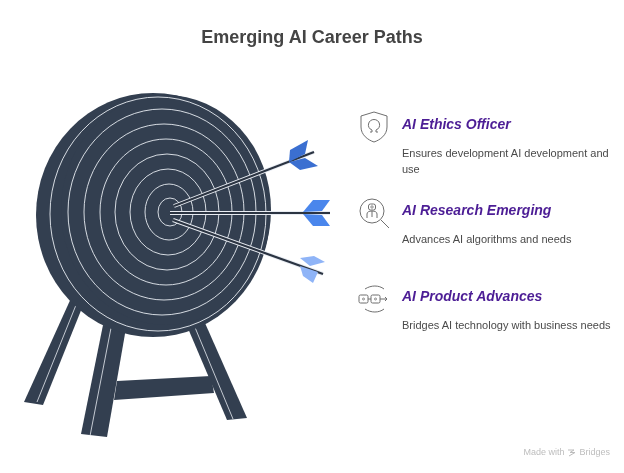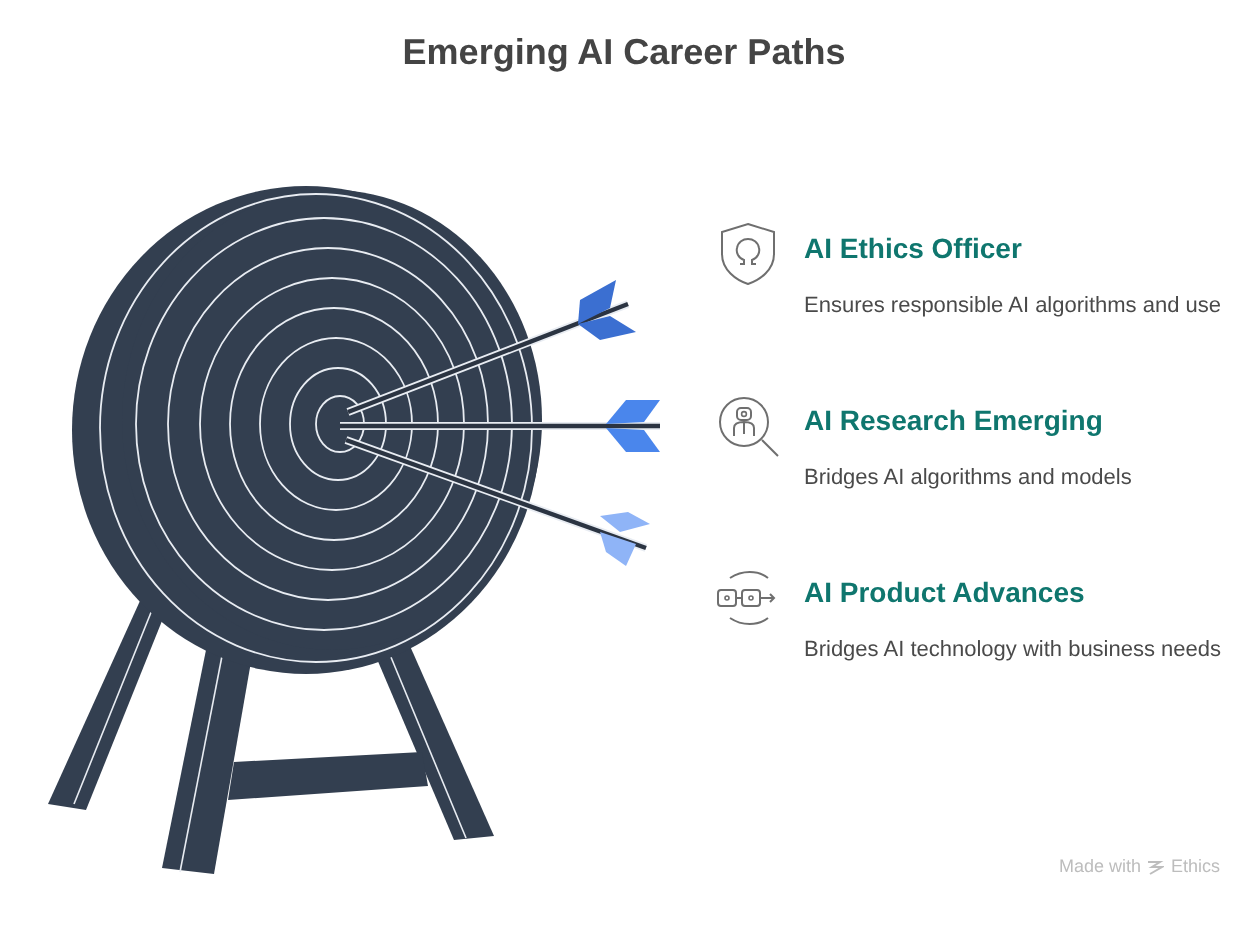--- a/index.html
+++ b/index.html
@@ -1,23 +1,23 @@
 <!DOCTYPE html>
 <html><head>
   <meta charset="utf-8">
   <style>
     html, body { margin: 0; padding: 0; background: #ffffff; }
     body { width: 624px; height: 473px; position: relative; overflow: hidden; font-family: "Liberation Sans", sans-serif; }
-    .title { position: absolute; left: 0; width: 624px; top: 16px; text-align: center; font-size: 18px; font-weight: bold; color: #444444; }
+    .title { position: absolute; left: 0; width: 624px; top: 27px; text-align: center; font-size: 18px; font-weight: bold; color: #444444; }
     .target-svg { position: absolute; left: 0; top: 0; }
     .item { position: absolute; left: 357px; width: 260px; }
     .item .icon { position: absolute; left: 0; top: 0; width: 34px; height: 34px; }
-    .item .label { position: absolute; left: 45px; top: 6px; font-size: 14px; font-weight: bold; color: #0f766e; white-space: nowrap; }
+    .item .label { position: absolute; left: 45px; top: 6px; font-size: 14px; font-weight: bold; color: #4c1d95; white-space: nowrap; font-style: italic; }
     .item .desc { position: absolute; left: 45px; top: 35px; width: 215px; font-size: 11px; line-height: 16px; color: #4a4a4a; }
-    .footer { position: absolute; right: 14px; top: 428px; font-size: 9px; color: #bdbdbd; display: flex; align-items: center; gap: 3px; }
+    .footer { position: absolute; right: 14px; top: 447px; font-size: 9px; color: #bdbdbd; display: flex; align-items: center; gap: 3px; }
   </style>
 </head>
 <body>
 
 <div class="title">Emerging AI Career Paths</div>
 
 <svg class="target-svg" width="624" height="473" viewBox="0 0 624 473">
 
   <g>
     <polygon points="72,296 86,298 43,405 24,402" fill="#333f50"></polygon>
@@ -61,33 +61,33 @@
     <polygon points="300,266 318,272 313,283 303,276" fill="#8fb4f7"></polygon>
   </g>
 </svg>
 
 <div class="item" style="top:110px;">
   <svg class="icon" viewBox="0 0 34 34">
     <path d="M17 2 L30 6 L30 17 C30 25 23 30 17 32 C11 30 4 25 4 17 L4 6 Z" fill="none" stroke="#6f6f6f" stroke-width="1"></path>
     <path d="M13 22 L15 22 L15 20 C12 19 11 16 11.5 14 C12 11 14.5 9.5 17 9.5 C19.5 9.5 22 11 22.5 14 C23 16 22 19 19 20 L19 22 L21 22" fill="none" stroke="#6f6f6f" stroke-width="1"></path>
   </svg>
   <div class="label">AI Ethics Officer</div>
-  <div class="desc">Ensures responsible AI algorithms and use</div>
+  <div class="desc">Ensures development AI development and use</div>
 </div>
 
 <div class="item" style="top:196px;">
   <svg class="icon" viewBox="0 0 34 34">
     <circle cx="15" cy="15" r="12" fill="none" stroke="#6f6f6f" stroke-width="1"></circle>
     <line x1="24" y1="24" x2="32" y2="32" stroke="#6f6f6f" stroke-width="1"></line>
     <rect x="11.5" y="8" width="7" height="6" rx="2" fill="none" stroke="#6f6f6f" stroke-width="1"></rect>
     <circle cx="15" cy="11" r="1.2" fill="none" stroke="#6f6f6f" stroke-width="0.8"></circle>
     <path d="M10 22 L10 18 C10 16 12 15 15 15 C18 15 20 16 20 18 L20 22 M15 15 L15 21" fill="none" stroke="#6f6f6f" stroke-width="1"></path>
   </svg>
   <div class="label">AI Research Emerging</div>
-  <div class="desc">Bridges AI algorithms and models</div>
+  <div class="desc">Advances AI algorithms and needs</div>
 </div>
 
 <div class="item" style="top:282px;">
   <svg class="icon" viewBox="0 0 34 34">
     <path d="M8 7 C14 3 22 3 27 7" fill="none" stroke="#6f6f6f" stroke-width="1"></path>
     <path d="M8 27 C14 31 22 31 27 27" fill="none" stroke="#6f6f6f" stroke-width="1"></path>
     <rect x="2" y="13" width="9" height="8" rx="1.5" fill="none" stroke="#6f6f6f" stroke-width="1"></rect>
     <circle cx="6.5" cy="17" r="1" fill="none" stroke="#6f6f6f" stroke-width="0.8"></circle>
     <line x1="11" y1="17" x2="14" y2="17" stroke="#6f6f6f" stroke-width="1"></line>
     <rect x="14" y="13" width="9" height="8" rx="1.5" fill="none" stroke="#6f6f6f" stroke-width="1"></rect>
@@ -97,14 +97,14 @@
   </svg>
   <div class="label">AI Product Advances</div>
   <div class="desc">Bridges AI technology with business needs</div>
 </div>
 
 <div class="footer">
   <span>Made with</span>
   <svg width="9" height="9" viewBox="0 0 9 9">
     <path d="M1 2 L7 2 L3 4.5 L8 4.5 L2 8" fill="none" stroke="#bdbdbd" stroke-width="1"></path>
   </svg>
-  <span>Ethics</span>
+  <span>Bridges</span>
 </div>
 
 </body></html>

